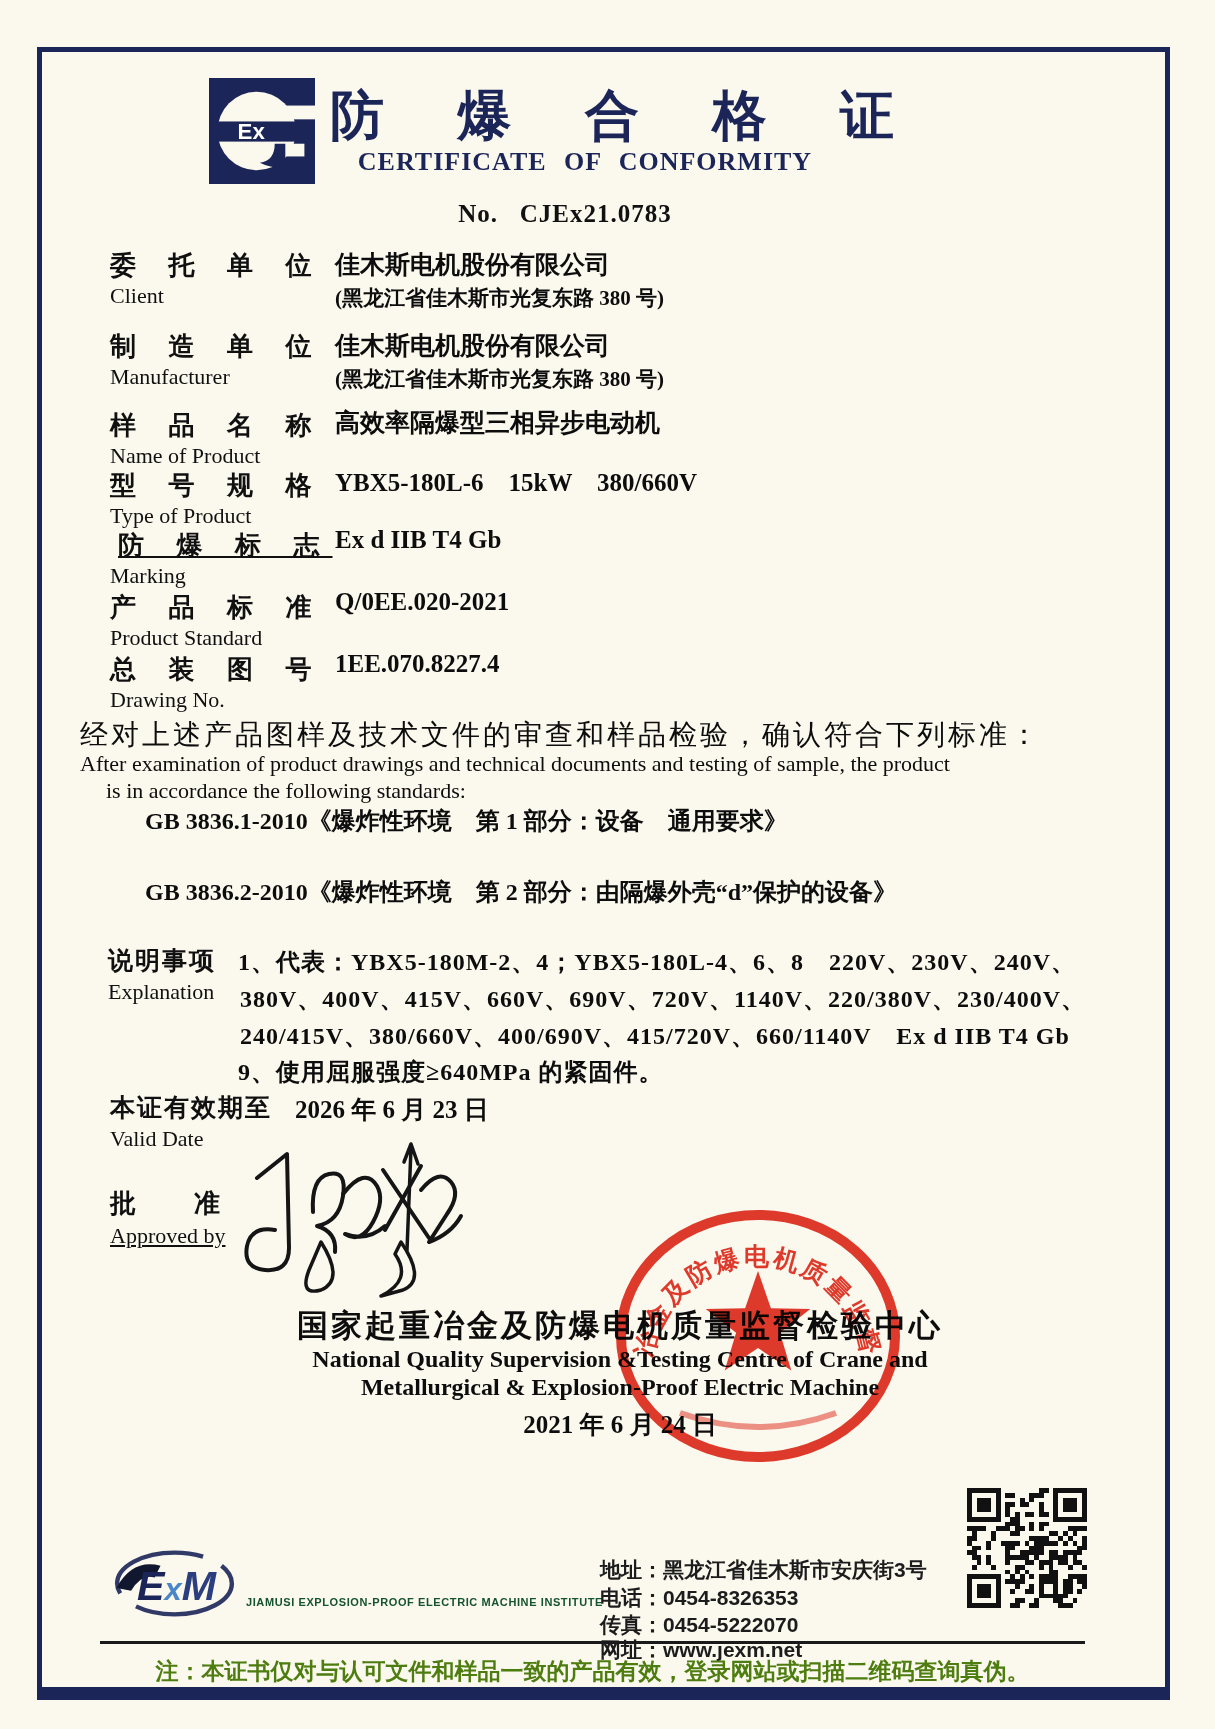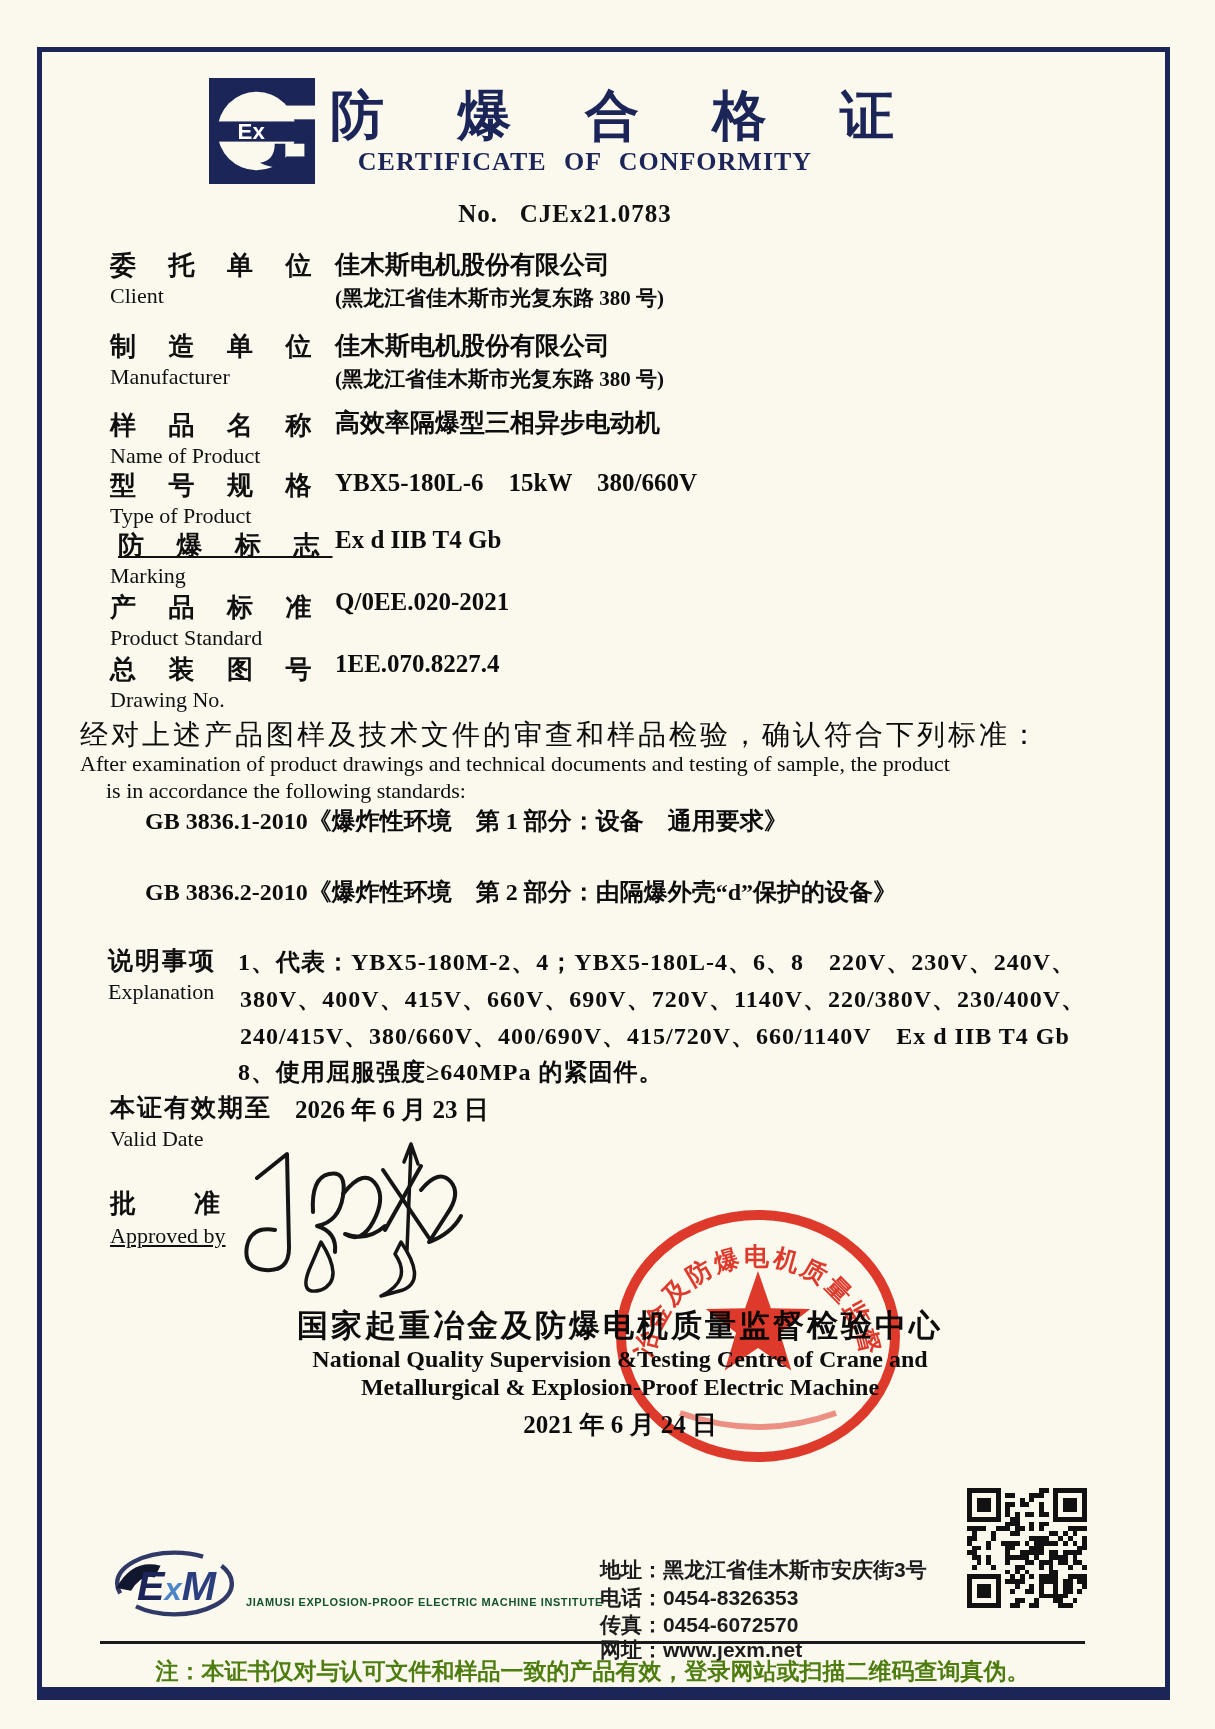--- a/index.html
+++ b/index.html
@@ -108,21 +108,21 @@
   <div class="abs stmt-en" style="left:80px;top:751px;">After examination of product drawings and technical documents and testing of sample, the product</div>
   <div class="abs stmt-en" style="left:80px;top:778px;margin-left:26px;">is in accordance the following standards:</div>
   <div class="abs std-line" style="left:145px;top:805px;">GB 3836.1-2010《爆炸性环境　第 1 部分：设备　通用要求》</div>
   <div class="abs std-line" style="left:145px;top:840px;margin-top:36px;">GB 3836.2-2010《爆炸性环境　第 2 部分：由隔爆外壳“d”保护的设备》</div>
 
   <div class="abs cn-label tight" style="left:108px;top:944px;font-size:25px;">说明事项</div>
   <div class="abs en-label" style="left:108px;top:979px;">Explanation</div>
   <div class="abs exp-line" style="left:238px;top:946px;">1、代表：YBX5-180M-2、4；YBX5-180L-4、6、8　220V、230V、240V、</div>
   <div class="abs exp-line" style="left:240px;top:983px;">380V、400V、415V、660V、690V、720V、1140V、220/380V、230/400V、</div>
   <div class="abs exp-line" style="left:240px;top:1020px;">240/415V、380/660V、400/690V、415/720V、660/1140V　Ex d IIB T4 Gb</div>
-  <div class="abs exp-line" style="left:238px;top:1056px;">8、使用屈服强度≥640MPa 的紧固件。</div>
+  <div class="abs exp-line" style="left:238px;top:1056px;">9、使用屈服强度≥640MPa 的紧固件。</div>
 
   <div class="abs cn-label tight" style="left:110px;top:1091px;font-size:25px;">本证有效期至</div>
   <div class="abs en-label" style="left:110px;top:1126px;">Valid Date</div>
   <div class="abs fvalue" style="left:295px;top:1093px;">2026 年 6 月 23 日</div>
 
   <div class="abs cn-label tight" style="left:110px;top:1186px;font-size:26px;">批　　准</div>
   <div class="abs en-label" style="left:110px;top:1223px;text-decoration:underline;">Approved by</div>
 
   <div class="abs" style="left:225px;top:1130px;width:250px;height:175px;">
     <svg viewBox="0 0 250 175" width="250" height="175" stroke="#151515" stroke-width="4" fill="none" stroke-linecap="round" stroke-linejoin="round">
@@ -386,21 +386,21 @@
   </div>
   <div class="abs inst-en sans" style="left:246px;top:1596px;">JIAMUSI EXPLOSION-PROOF ELECTRIC MACHINE INSTITUTE</div>
 
   <div class="abs contact-line sans" style="left:600px;top:1524px;">
     <span>地址：</span><span>黑龙江省佳木斯市安庆街3号</span>
   </div>
   <div class="abs contact-line sans" style="left:600px;top:1552px;">
     <span>电话：</span><span>0454-8326353</span>
   </div>
   <div class="abs contact-line sans" style="left:600px;top:1579px;">
-    <span>传真：</span><span>0454-6072570</span>
+    <span>传真：</span><span>0454-5222070</span>
   </div>
   <div class="abs contact-line sans" style="left:600px;top:1604px;">
     <span>网址：</span><span>www.jexm.net</span>
   </div>
 
   <div class="abs rule" style="left:100px;top:1641px;width:985px;"></div>
   <div class="abs note-line sans" style="left:100px;top:1656px;width:985px;">注：本证书仅对与认可文件和样品一致的产品有效，登录网站或扫描二维码查询真伪。</div>
 
 </div>
 

